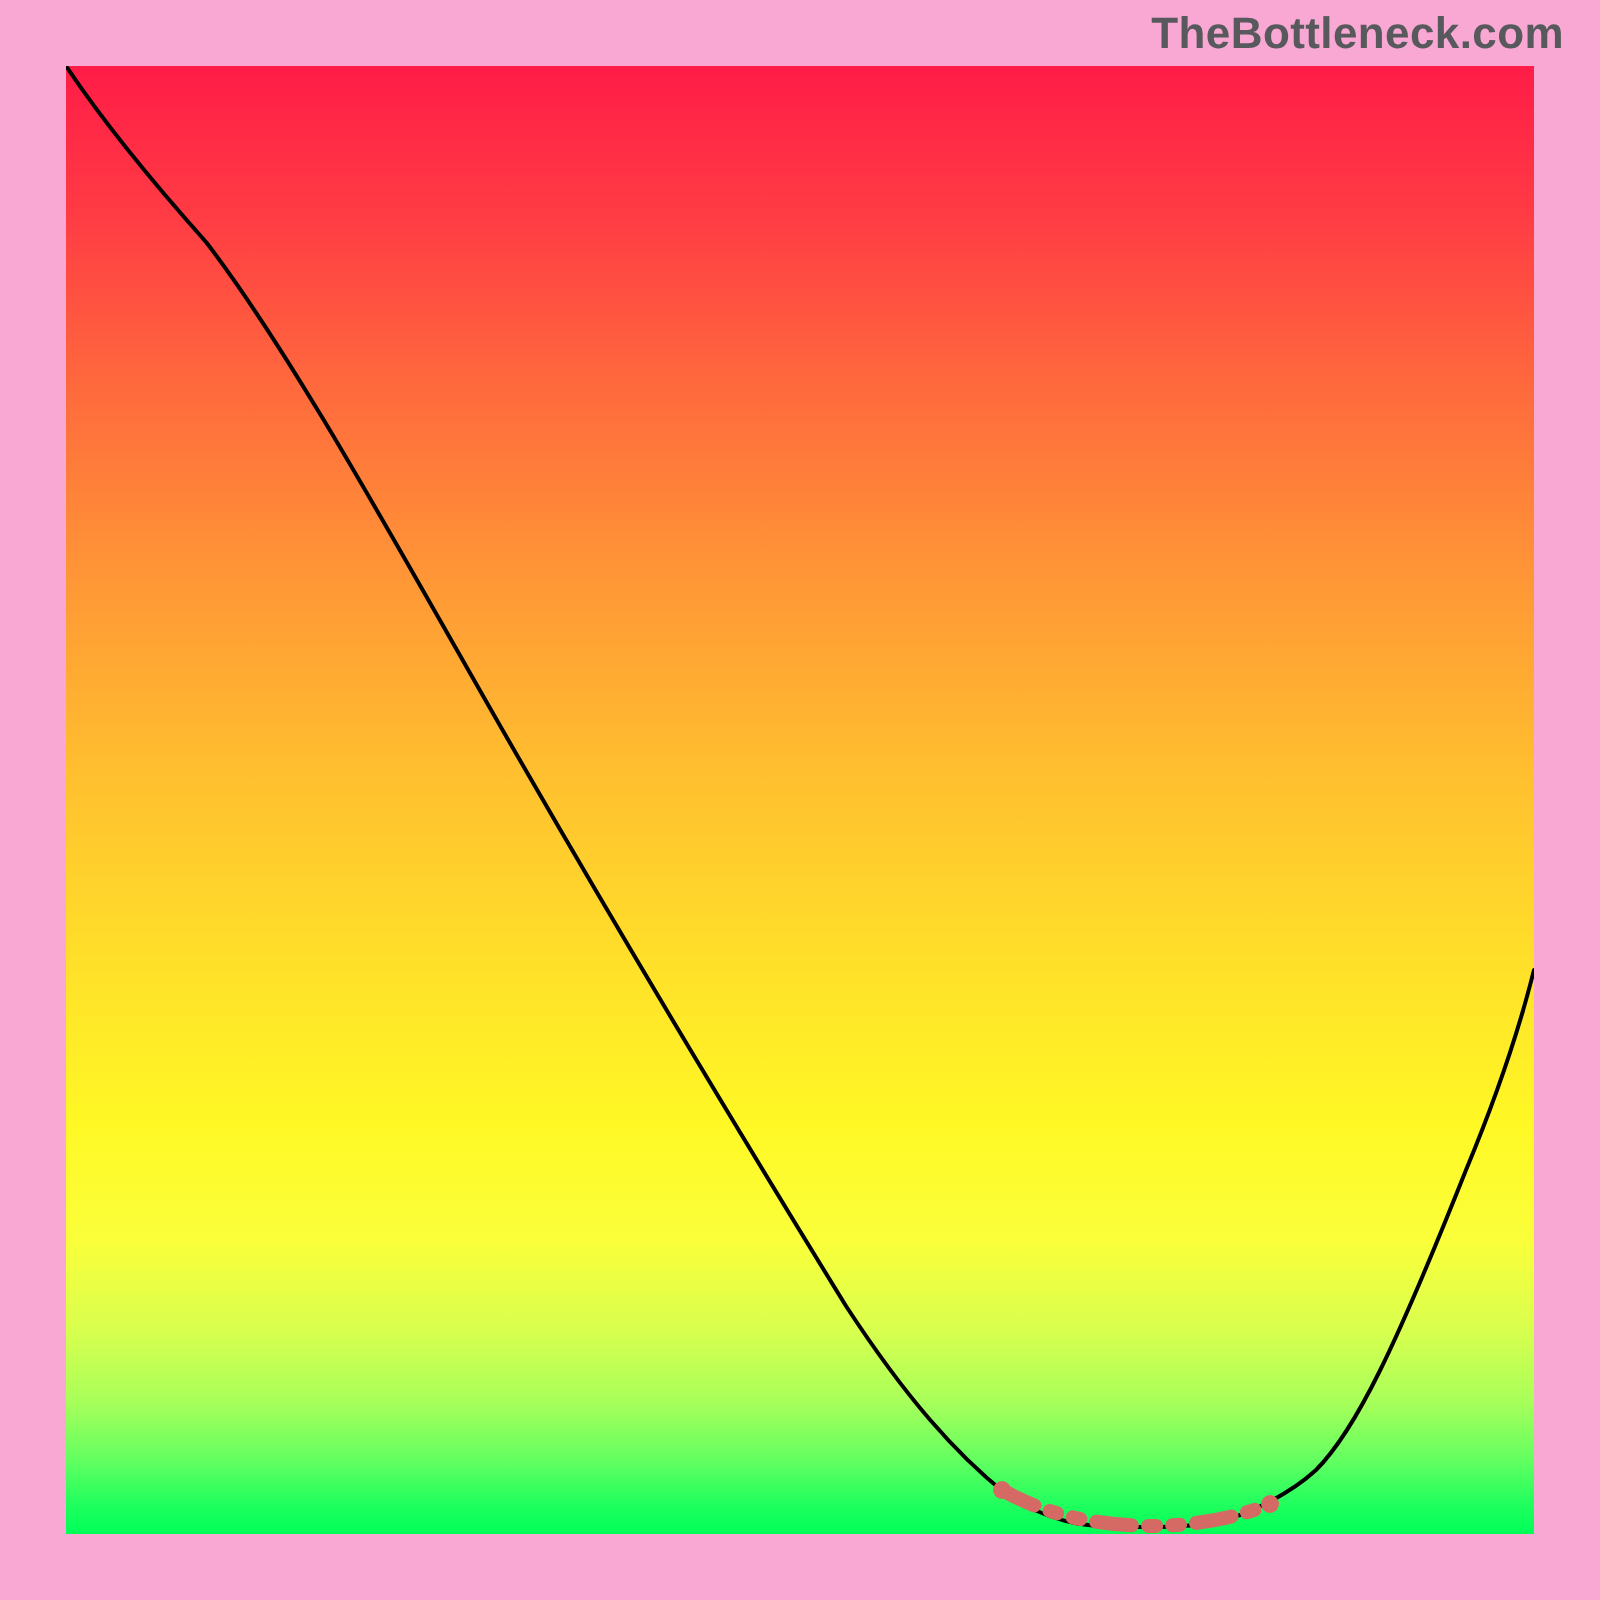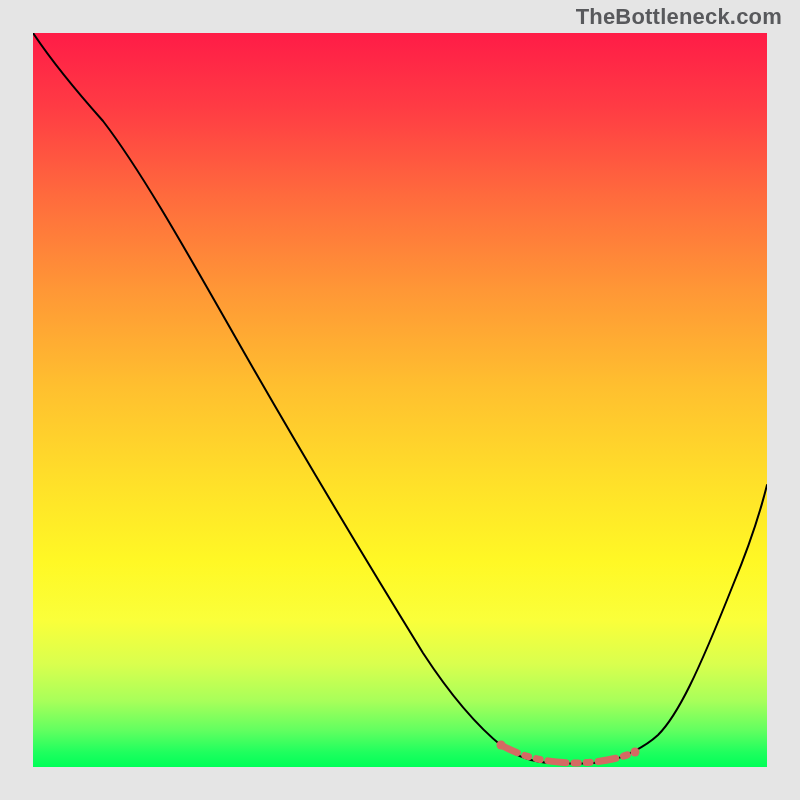--- a/index.html
+++ b/index.html
@@ -1,21 +1,21 @@
 <!DOCTYPE html>
 <html><head>
 <meta charset="utf-8">
 <style>
   * { margin: 0; padding: 0; box-sizing: border-box; }
   html, body { width: 800px; height: 800px; background: #000; overflow: hidden; }
   .frame {
     position: relative;
     width: 800px;
     height: 800px;
-    background: #e5e5e5;
+    background: #f9a8d4;
   }
   .watermark {
     position: absolute;
     top: 4px;
     right: 18px;
     font-family: Arial, Helvetica, sans-serif;
     font-size: 22px;
     font-weight: 600;
     color: #58595c;
     letter-spacing: 0.2px;

